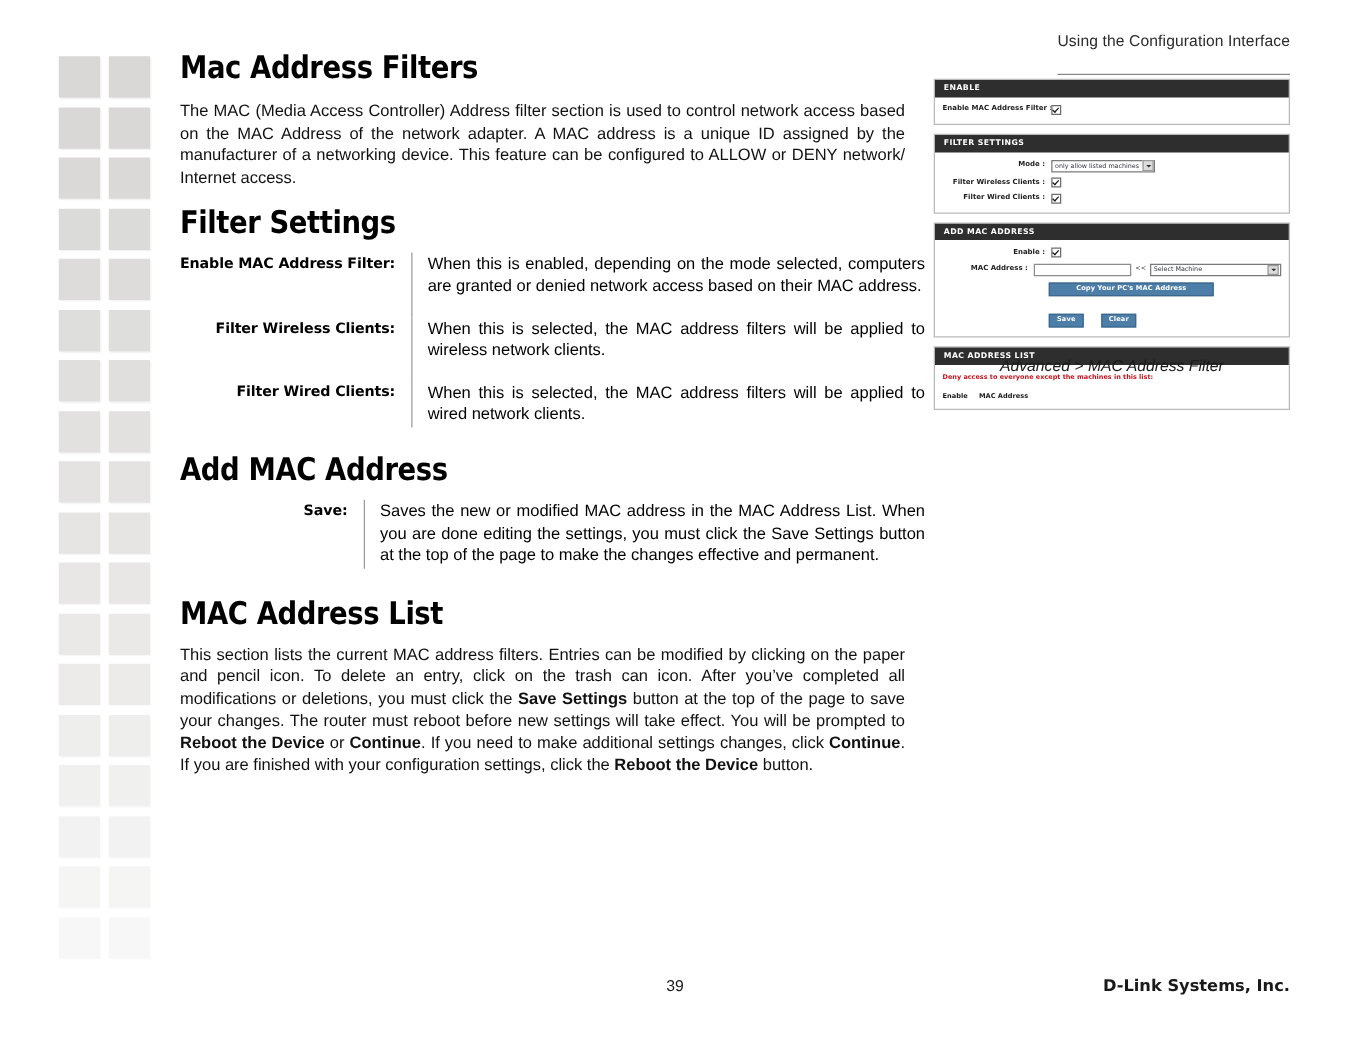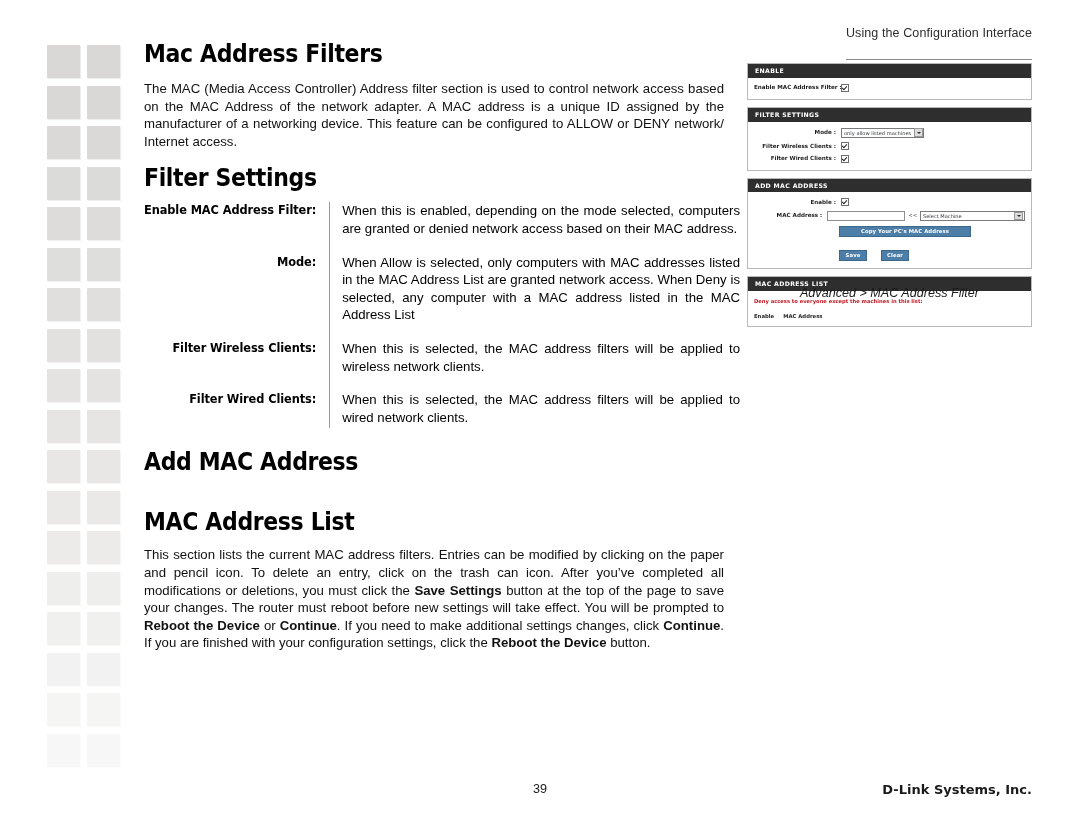--- a/index.html
+++ b/index.html
@@ -333,37 +333,37 @@
   <p class="body">The MAC (Media Access Controller) Address filter section is used to control network access based on the MAC Address of the network adapter. A MAC address is a unique ID assigned by the manufacturer of a networking device. This feature can be configured to ALLOW or DENY network/ Internet access.</p>
 
   <h1 class="sec tight">Filter Settings</h1>
   <table class="deflist">
     <tbody>
       <tr>
         <td class="lbl">Enable MAC Address Filter:</td>
         <td class="desc">When this is enabled, depending on the mode selected, computers are granted or denied network access based on their MAC address.</td>
       </tr>
       <tr>
-        <td class="lbl">Mode:</td>
-        <td class="desc">When Allow is selected, only computers with MAC addresses listed in the MAC Address List are granted network access. When Deny is selected, any computer with a MAC address listed in the MAC Address List</td>
-      </tr>
-      <tr>
         <td class="lbl">Filter Wireless Clients:</td>
         <td class="desc">When this is selected, the MAC address filters will be applied to wireless network clients.</td>
       </tr>
       <tr>
         <td class="lbl">Filter Wired Clients:</td>
         <td class="desc">When this is selected, the MAC address filters will be applied to wired network clients.</td>
       </tr>
     </tbody>
   </table>
 
   <h1 class="sec tight" style="margin-top:20px">Add MAC Address</h1>
   <table class="deflist">
     <tbody>
+      <tr>
+        <td class="lbl">Save:</td>
+        <td class="desc">Saves the new or modified MAC address in the MAC Address List. When you are done editing the settings, you must click the Save Settings button at the top of the page to make the changes effective and permanent.</td>
+      </tr>
     </tbody>
   </table>
 
   <h1 class="sec tight" style="margin-top:22px">MAC Address List</h1>
   <p class="body" id="mac-list-paragraph"><span>This section lists the current MAC address filters. Entries can be modified by clicking on the paper and pencil icon. To delete an entry, click on the trash can icon. After you’ve completed all modifications or deletions, you must click the </span><b class="inl">Save Settings</b><span> button at the top of the page to save your changes. The router must reboot before new settings will take effect. You will be prompted to </span><b class="inl">Reboot the Device</b><span> or </span><b class="inl">Continue</b><span>. If you need to make additional settings changes, click </span><b class="inl">Continue</b><span>. If you are finished with your configuration settings, click the </span><b class="inl">Reboot the Device</b><span> button.</span></p>
 
 </div>
 
 <div id="ui-capture">
 

